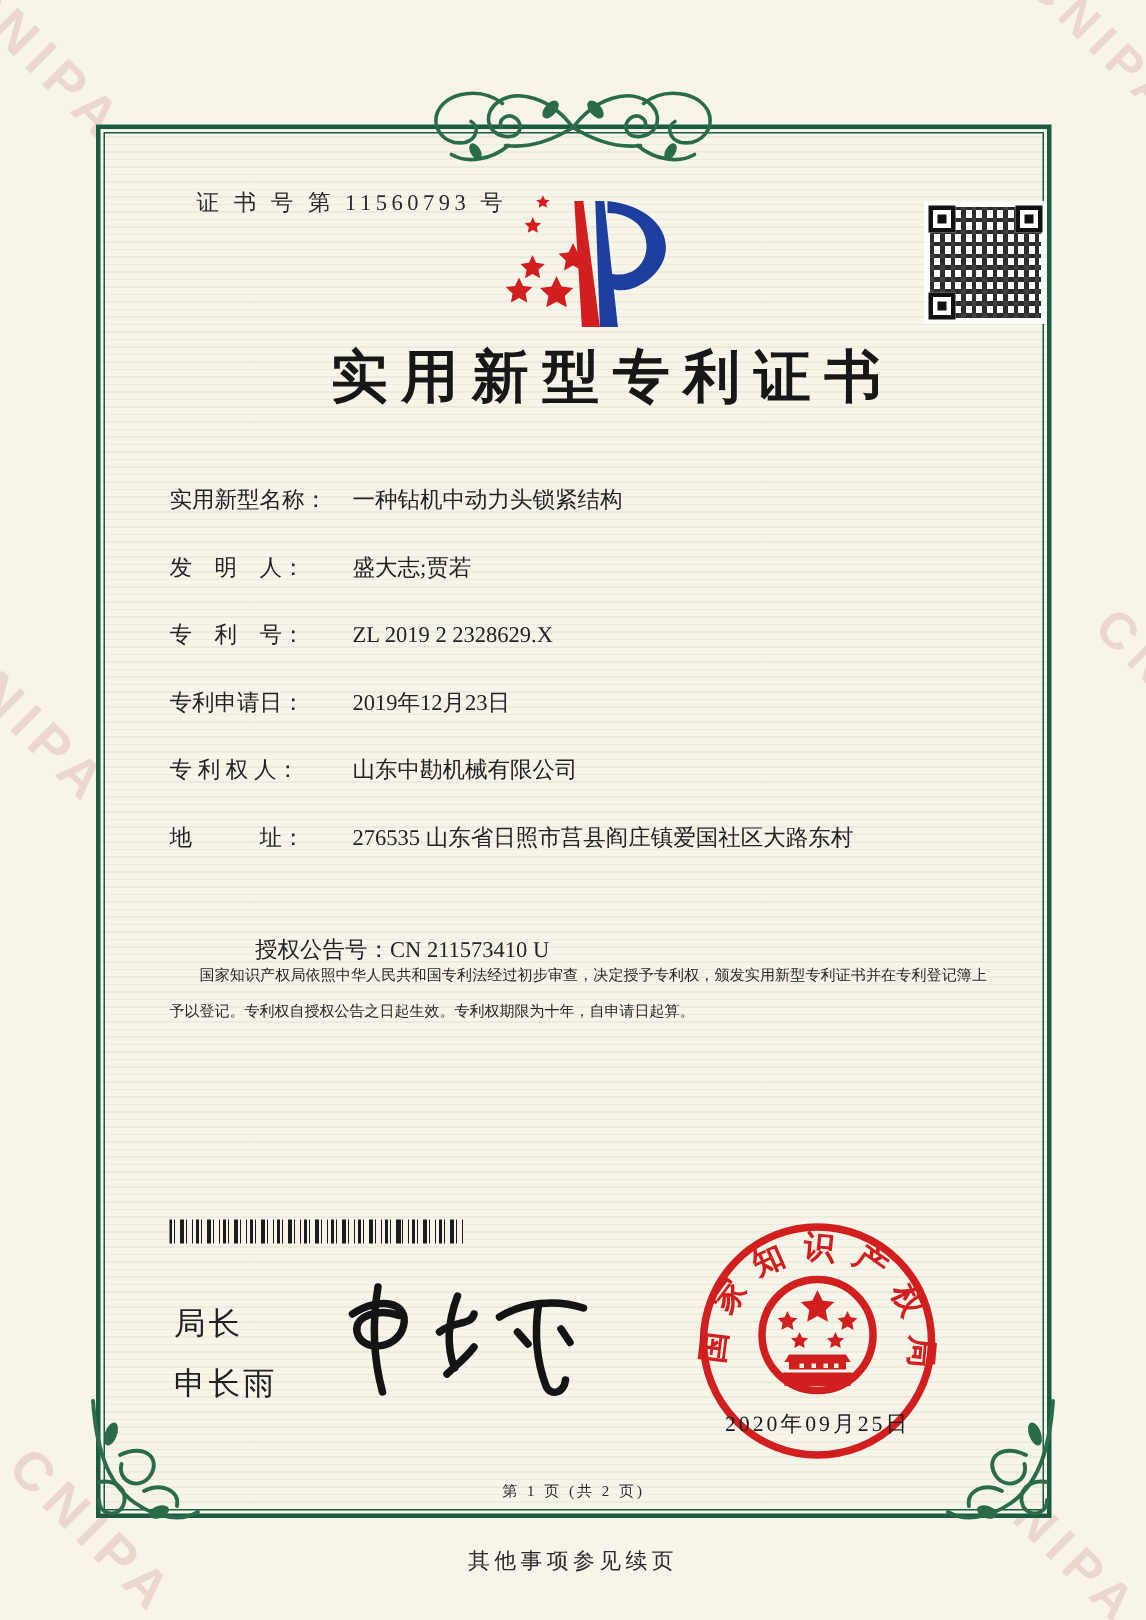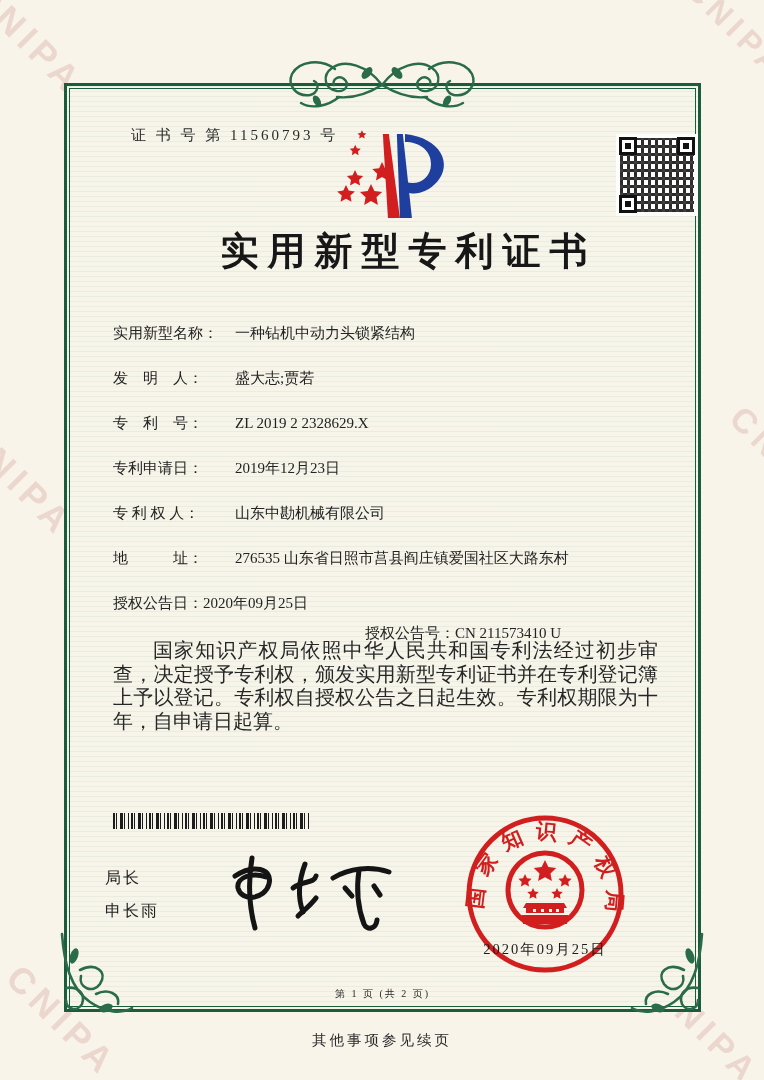--- a/index.html
+++ b/index.html
@@ -45,29 +45,29 @@
   .f-tl{left:3px;top:3px;} .f-tr{right:3px;top:3px;} .f-bl{left:3px;bottom:3px;}
   .title{position:absolute;left:0;top:140px;width:100%;text-align:center;
     font-size:38px;font-weight:bold;letter-spacing:9px;color:#171717;padding-left:26px;}
   
   .content{position:absolute;left:46px;top:238px;width:545px;font-size:15px;color:#232323;}
   .row{height:23px;margin-bottom:22px;white-space:nowrap;}
   .row .lbl{display:inline-block;min-width:122px;}
   .grant{display:flex;height:23px;margin-bottom:22px;white-space:nowrap;}
   .grant .g2{margin-left:57px;margin-top:30px;}
   .paras{margin-top:10px;}
-  .paras p{margin:0;font-size:20px;line-height:23.5px;text-indent:2em;text-align:justify;color:#262626;}
+  .paras p{margin:0;font-size:10px;line-height:23.5px;text-indent:2em;text-align:justify;color:#262626;}
   
   .barcode{position:absolute;left:46px;top:727px;width:196px;height:16px;
     background:repeating-linear-gradient(90deg,
       #1c1c1c 0 2px,#f6f3e8 2px 3px,#1c1c1c 3px 4px,#f6f3e8 4px 7px,
       #1c1c1c 7px 10px,#f6f3e8 10px 11px,#1c1c1c 11px 12px,#f6f3e8 12px 15px,
       #1c1c1c 15px 16px,#f6f3e8 16px 18px);}
   
-  .signer{position:absolute;left:38px;top:782px;font-size:16px;letter-spacing:2px;color:#222;}
+  .signer{position:absolute;left:49px;top:782px;font-size:21px;letter-spacing:2px;color:#222;}
   .signer div{margin-bottom:12px;}
   .sig{position:absolute;left:152px;top:758px;width:185px;height:95px;}
   .seal{position:absolute;left:396px;top:726px;width:164px;height:164px;}
   .seal-date{position:absolute;left:0;top:128px;width:164px;text-align:center;
     font-size:14.5px;letter-spacing:2px;color:#1c1c1c;}
   
   .pageinfo{position:absolute;left:0;top:901px;width:100%;text-align:center;font-size:10px;letter-spacing:2px;color:#2a2a2a;}
   .footnote{position:absolute;left:0;top:1031px;width:100%;text-align:center;font-size:14.5px;letter-spacing:3px;color:#2a2a2a;}
 </style>
 </head>
@@ -126,21 +126,20 @@
     <div class="row">
       <span class="lbl">专利申请日：</span><span>2019年12月23日</span>
     </div>
     <div class="row">
       <span class="lbl">专 利 权 人：</span><span>山东中勘机械有限公司</span>
     </div>
     <div class="row">
       <span class="lbl">地　　　址：</span><span>276535 山东省日照市莒县阎庄镇爱国社区大路东村</span>
     </div>
     <div class="grant">
-      <span class="g1"><span>授权公告日：</span><span>2020年09月25日</span></span>
       <span class="g2"><span>授权公告号：</span><span>CN 211573410 U</span></span>
     </div>
     <div class="paras">
       <p>国家知识产权局依照中华人民共和国专利法经过初步审查，决定授予专利权，颁发实用新型专利证书并在专利登记簿上予以登记。专利权自授权公告之日起生效。专利权期限为十年，自申请日起算。</p>
     </div>
   </div>
 
   <div class="barcode"></div>
 
   <div class="signer">

